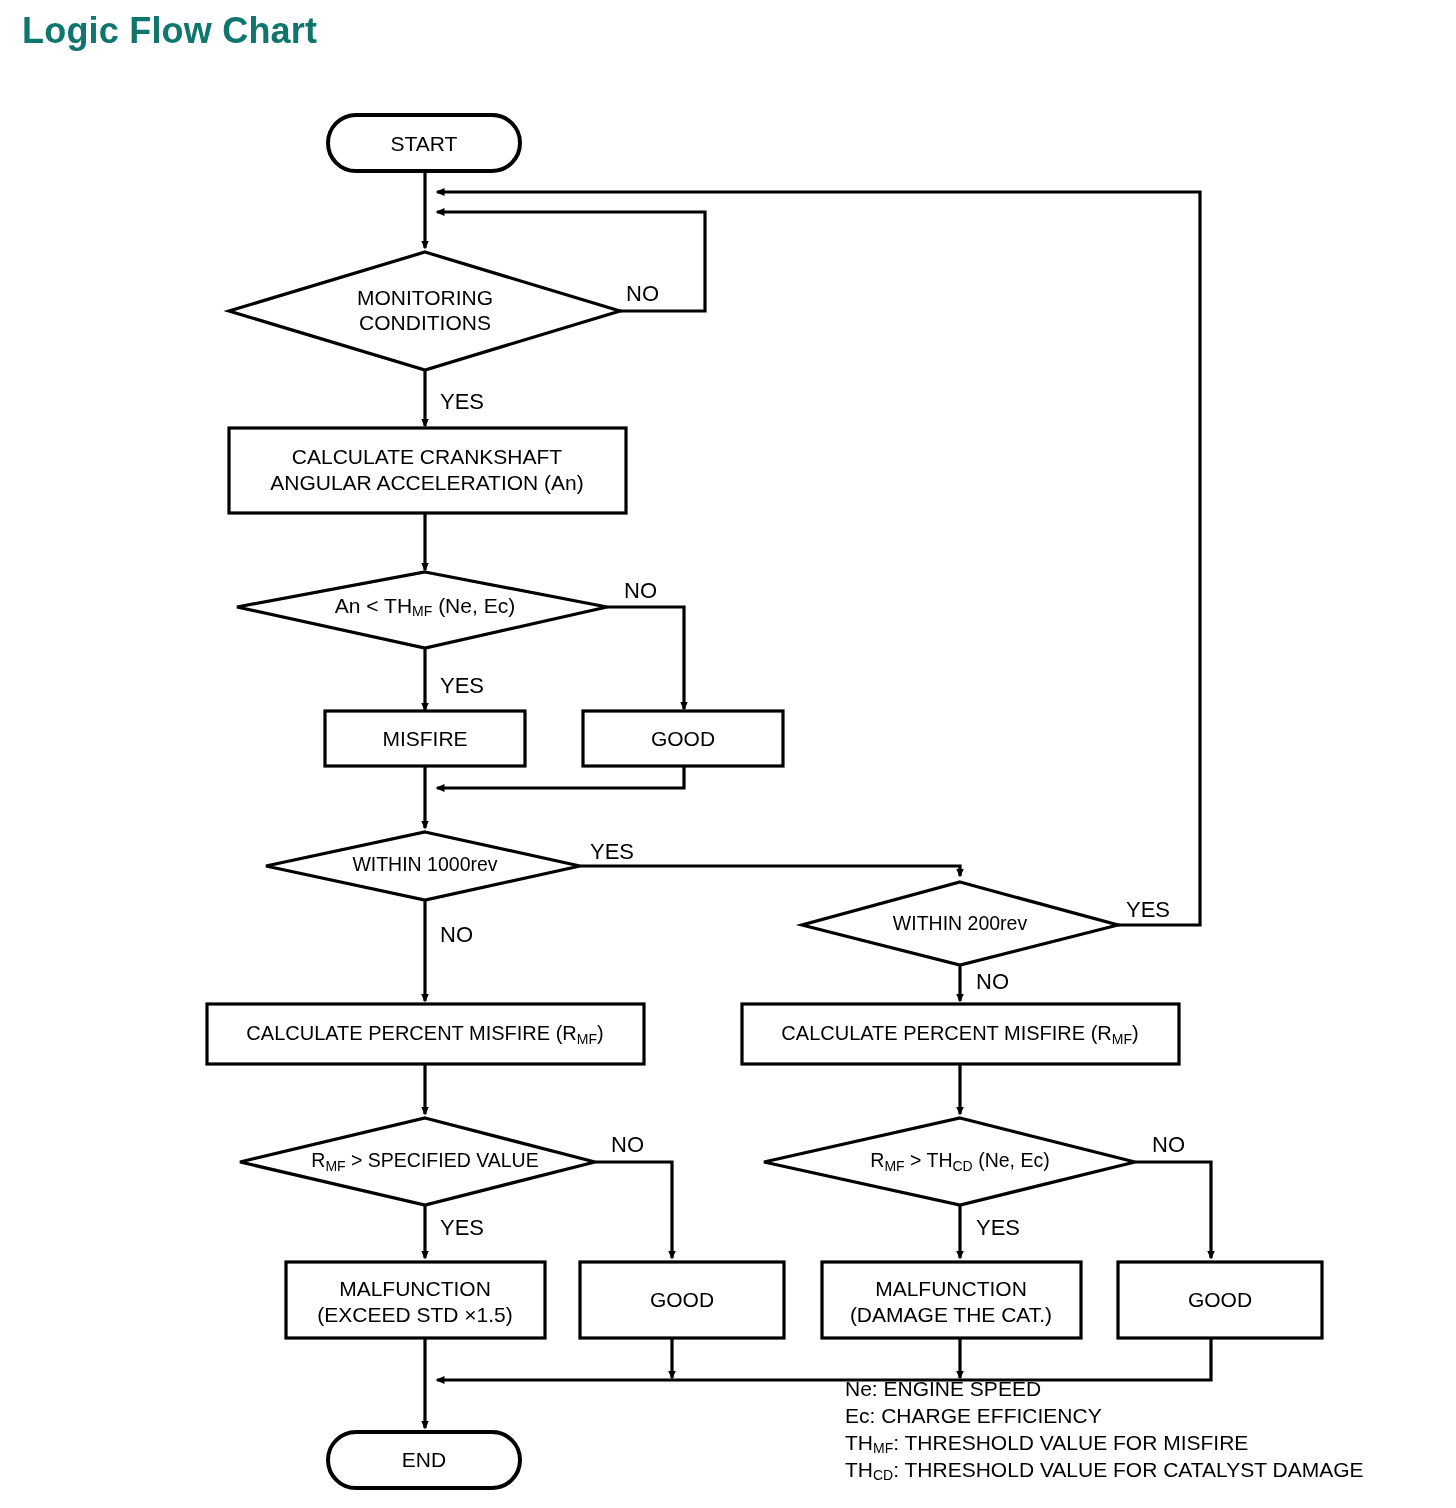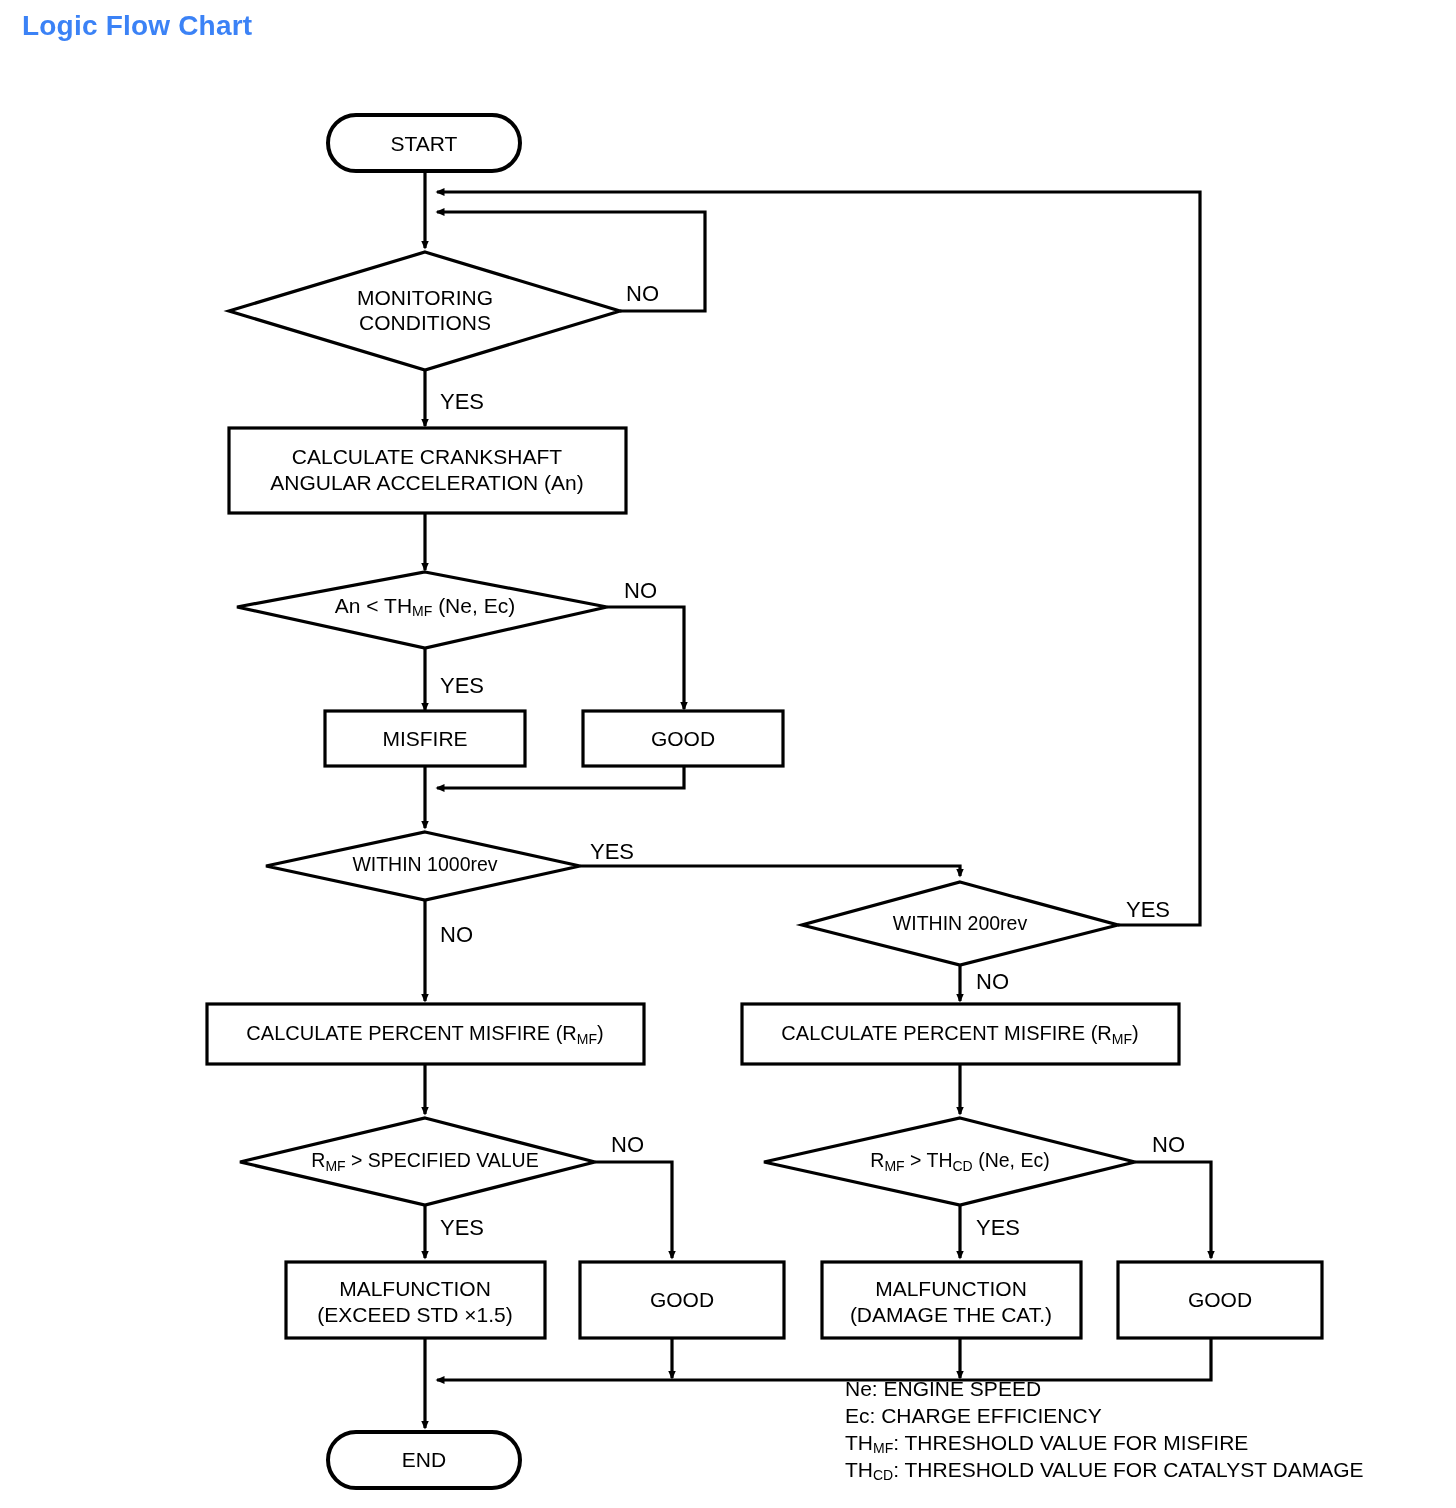--- a/index.html
+++ b/index.html
@@ -11,23 +11,23 @@
     width: 1456px;
     height: 1508px;
     font-family: "Liberation Sans", sans-serif;
     position: relative;
     overflow: hidden;
   }
   #page-title {
     position: absolute;
     left: 22px;
     top: 10px;
-    font-size: 28px;
+    font-size: 36px;
     font-weight: bold;
-    color: #3b82f6;
+    color: #0f766e;
     letter-spacing: 0.2px;
   }
   svg#flow {
     position: absolute;
     left: 0;
     top: 0;
     width: 1456px;
     height: 1508px;
   }
   .shape-stroke {

